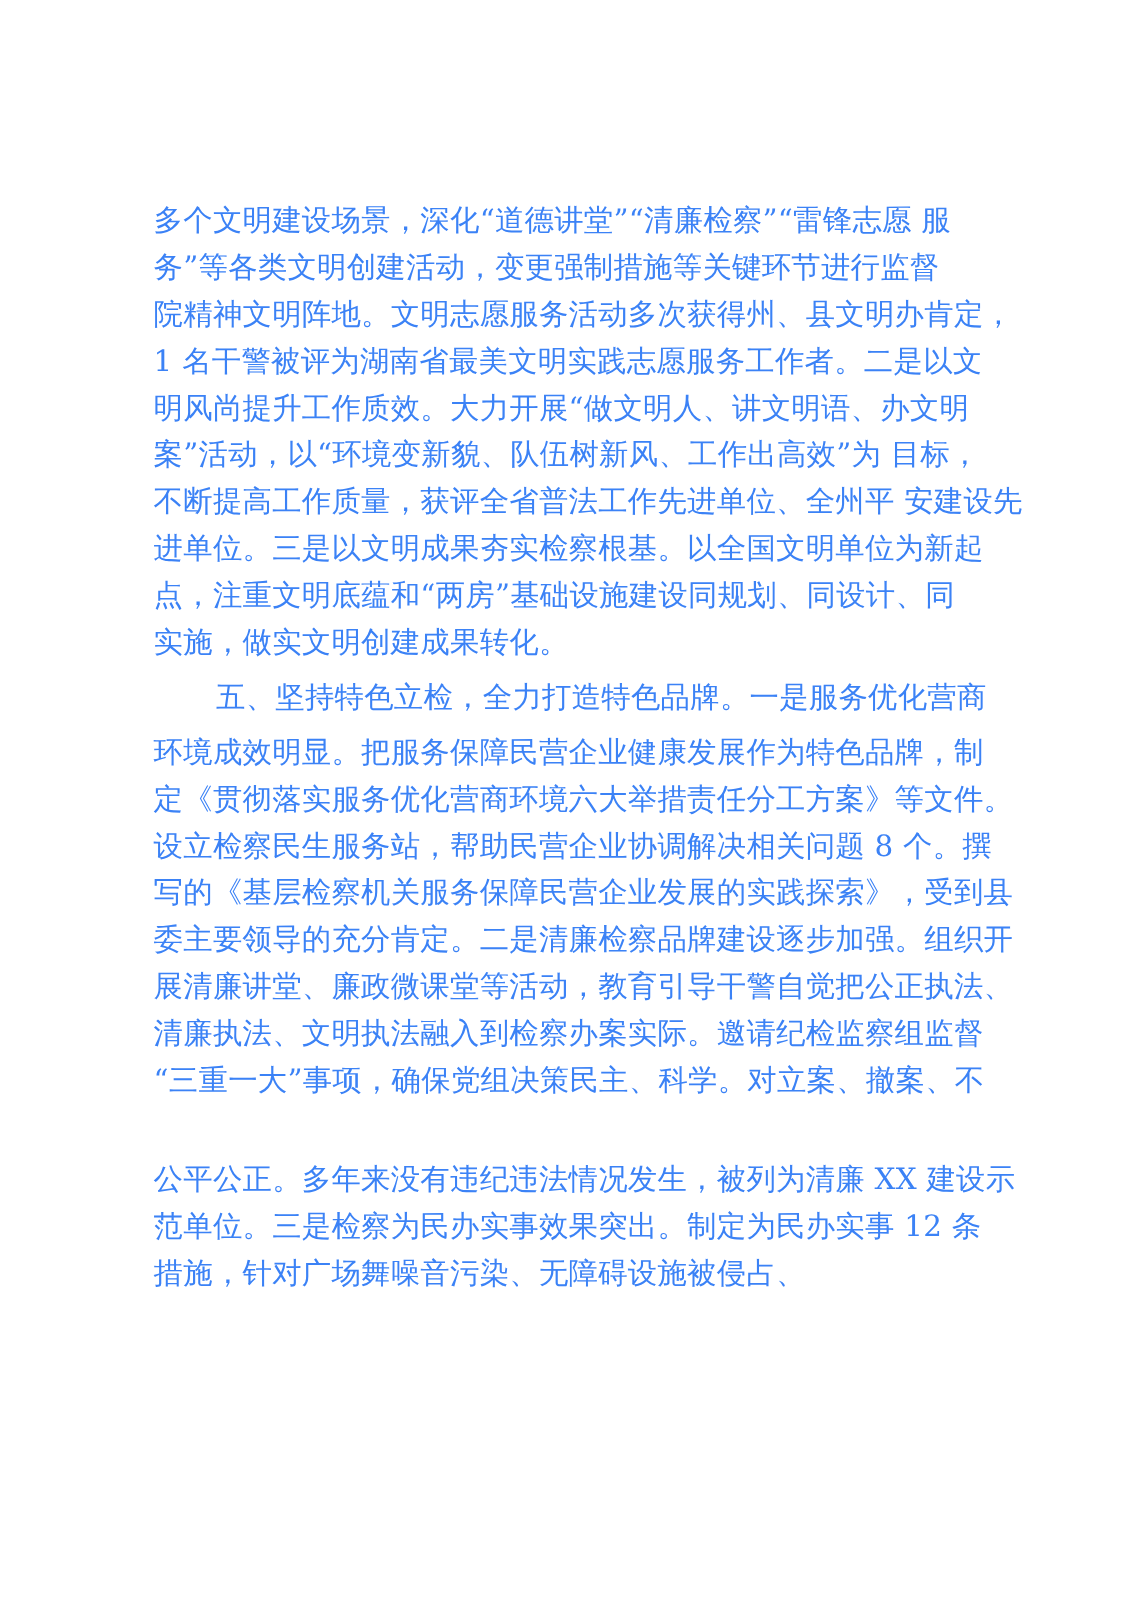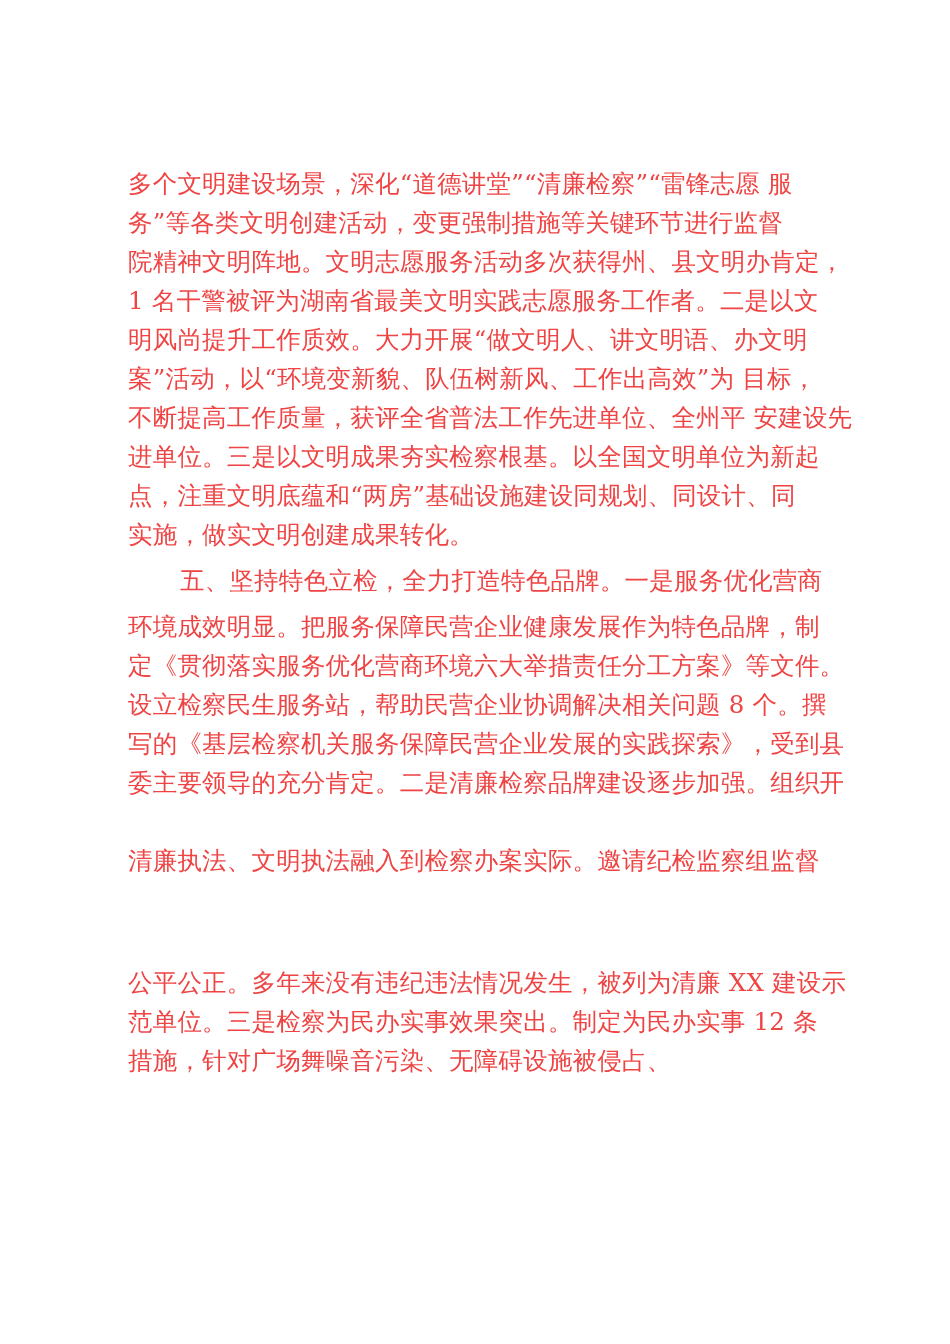--- a/index.html
+++ b/index.html
@@ -23,21 +23,21 @@
       height: 1344px;
       background: #ffffff;
     }
     .line {
       position: absolute;
       left: 128px;
       white-space: nowrap;
       font-size: 24.5px;
       line-height: 30px;
       letter-spacing: 0.2px;
-      color: #ef4444;
+      color: #3b82f6;
     }
     .indent {
       left: 180px;
     }
   </style>
 </head>
 <body>
 
 <div class="page">
   <div class="line" style="top:169px">多个文明建设场景，深化“道德讲堂”“清廉检察”“雷锋志愿 服</div>
@@ -49,17 +49,19 @@
   <div class="line" style="top:403px">不断提高工作质量，获评全省普法工作先进单位、全州平 安建设先</div>
   <div class="line" style="top:442px">进单位。三是以文明成果夯实检察根基。以全国文明单位为新起</div>
   <div class="line" style="top:481px">点，注重文明底蕴和“两房”基础设施建设同规划、同设计、同</div>
   <div class="line" style="top:520px">实施，做实文明创建成果转化。</div>
   <div class="line indent" style="top:566px">五、坚持特色立检，全力打造特色品牌。一是服务优化营商</div>
   <div class="line" style="top:612px">环境成效明显。把服务保障民营企业健康发展作为特色品牌，制</div>
   <div class="line" style="top:651px">定《贯彻落实服务优化营商环境六大举措责任分工方案》等文件。</div>
   <div class="line" style="top:690px">设立检察民生服务站，帮助民营企业协调解决相关问题 8 个。撰</div>
   <div class="line" style="top:729px">写的《基层检察机关服务保障民营企业发展的实践探索》，受到县</div>
   <div class="line" style="top:768px">委主要领导的充分肯定。二是清廉检察品牌建设逐步加强。组织开</div>
+  <div class="line" style="top:807px">展清廉讲堂、廉政微课堂等活动，教育引导干警自觉把公正执法、</div>
   <div class="line" style="top:846px">清廉执法、文明执法融入到检察办案实际。邀请纪检监察组监督</div>
+  <div class="line" style="top:885px">“三重一大”事项，确保党组决策民主、科学。对立案、撤案、不</div>
   <div class="line" style="top:968px">公平公正。多年来没有违纪违法情况发生，被列为清廉 XX 建设示</div>
   <div class="line" style="top:1007px">范单位。三是检察为民办实事效果突出。制定为民办实事 12 条</div>
   <div class="line" style="top:1046px">措施，针对广场舞噪音污染、无障碍设施被侵占、</div>
 </div>
 
 </body></html>

